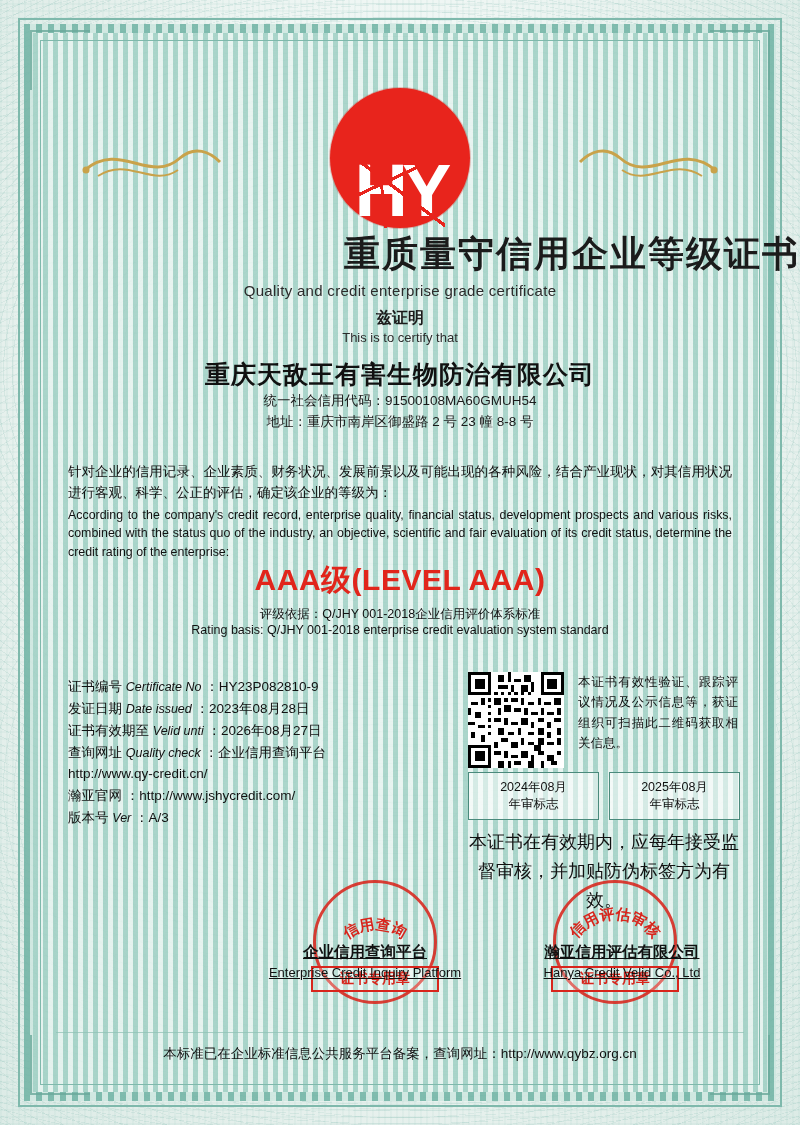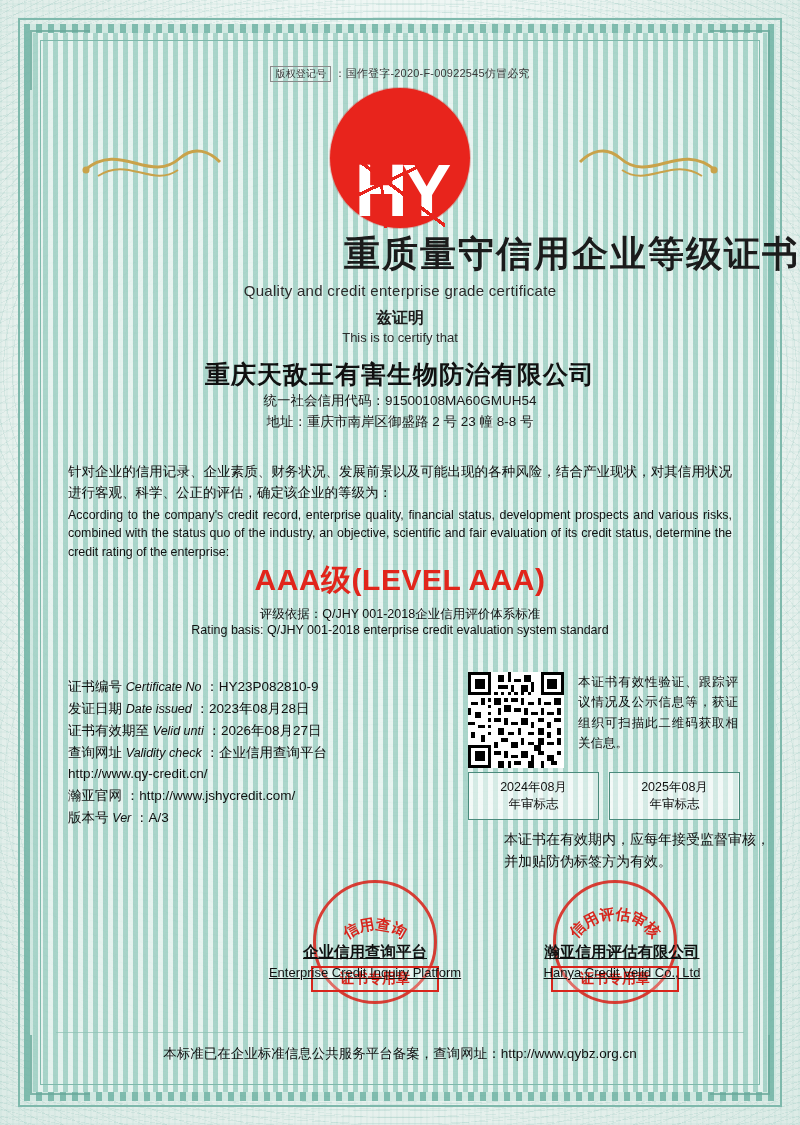--- a/index.html
+++ b/index.html
@@ -166,21 +166,21 @@
     position:absolute;left:468px;top:772px;width:272px;
     display:flex;gap:10px;border-radius:9px;
   }
   .year-box{
     flex:1;border:1px solid #4a8a7c;height:46px;
     display:flex;flex-direction:column;align-items:center;justify-content:center;
     font-size:12.5px;color:#111;background:rgba(255,255,255,.5);
   }
   .foot-note{
     position:absolute;left:468px;top:828px;width:272px;
-    font-size:14px;color:#111;line-height:1.6;text-align:left;padding-left:36px;
+    font-size:18px;color:#111;line-height:1.6;text-align:center;
   }
 
   
   .seal{
     position:absolute;width:170px;height:118px;pointer-events:none;
   }
   .seal-left{left:290px;top:880px;}
   .seal-right{right:100px;top:880px;}
   .seal .ring{
     position:absolute;left:50%;top:0;transform:translateX(-50%);
@@ -226,23 +226,20 @@
   <div class="border-outer"></div>
   <div class="border-lace"></div>
   <div class="border-inner"></div>
   <div class="corner c-tl"></div>
   <div class="corner c-tr"></div>
   <div class="corner c-bl"></div>
   <div class="corner c-br"></div>
 
   <div class="content">
 
-    <div class="copyright">
-      <span class="box">版权登记号</span><span>：国作登字-2020-F-00922545仿冒必究</span>
-    </div>
 
     <svg class="flourish fl-l" viewBox="0 0 210 60">
       <path d="M5 40 C40 10, 70 55, 100 28 C115 15, 130 22, 140 32" fill="none" stroke="#c9a24a" stroke-width="3"></path>
       <path d="M18 46 C48 26, 72 58, 98 40" fill="none" stroke="#c9a24a" stroke-width="2"></path>
       <circle cx="6" cy="40" r="3.5" fill="#c9a24a"></circle>
     </svg>
     <svg class="flourish fl-r" viewBox="0 0 210 60">
       <path d="M5 40 C40 10, 70 55, 100 28 C115 15, 130 22, 140 32" fill="none" stroke="#c9a24a" stroke-width="3"></path>
       <path d="M18 46 C48 26, 72 58, 98 40" fill="none" stroke="#c9a24a" stroke-width="2"></path>
       <circle cx="6" cy="40" r="3.5" fill="#c9a24a"></circle>
@@ -282,21 +279,21 @@
         <span class="lbl-en">Date issued</span>
         <span class="val">：2023年08月28日</span>
       </div>
       <div class="row">
         <span class="lbl-cn">证书有效期至</span>
         <span class="lbl-en">Velid unti</span>
         <span class="val">：2026年08月27日</span>
       </div>
       <div class="row">
         <span class="lbl-cn">查询网址</span>
-        <span class="lbl-en">Validity check</span>
+        <span class="lbl-en">Quality check</span>
         <span class="val">：企业信用查询平台</span>
       </div>
       <div class="row">
         <span class="val">http://www.qy-credit.cn/</span>
       </div>
       <div class="row">
         <span class="lbl-cn">瀚亚官网</span>
         <span class="val">：http://www.jshycredit.com/</span>
       </div>
       <div class="row">

